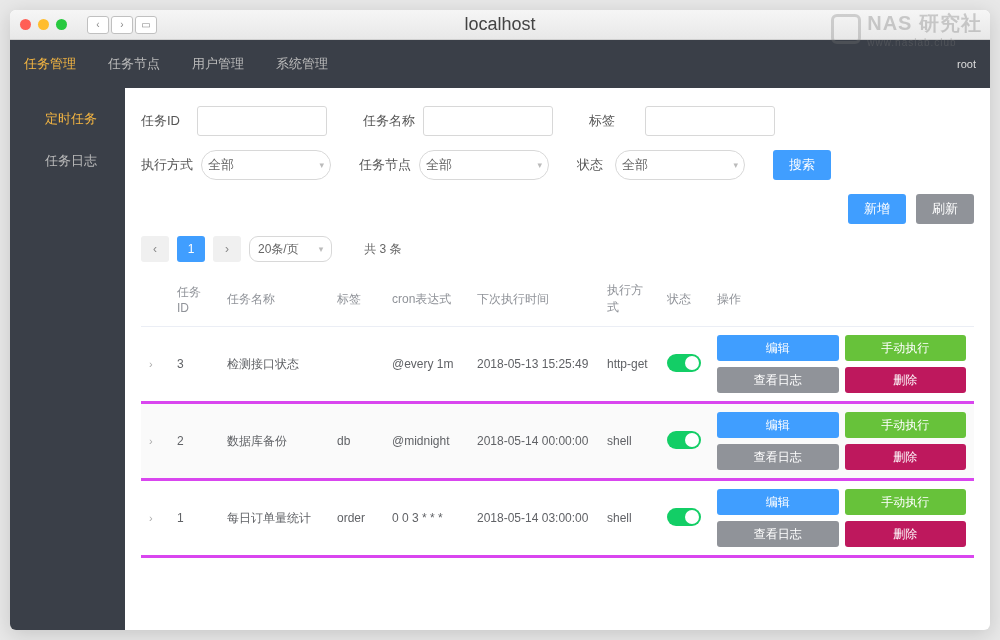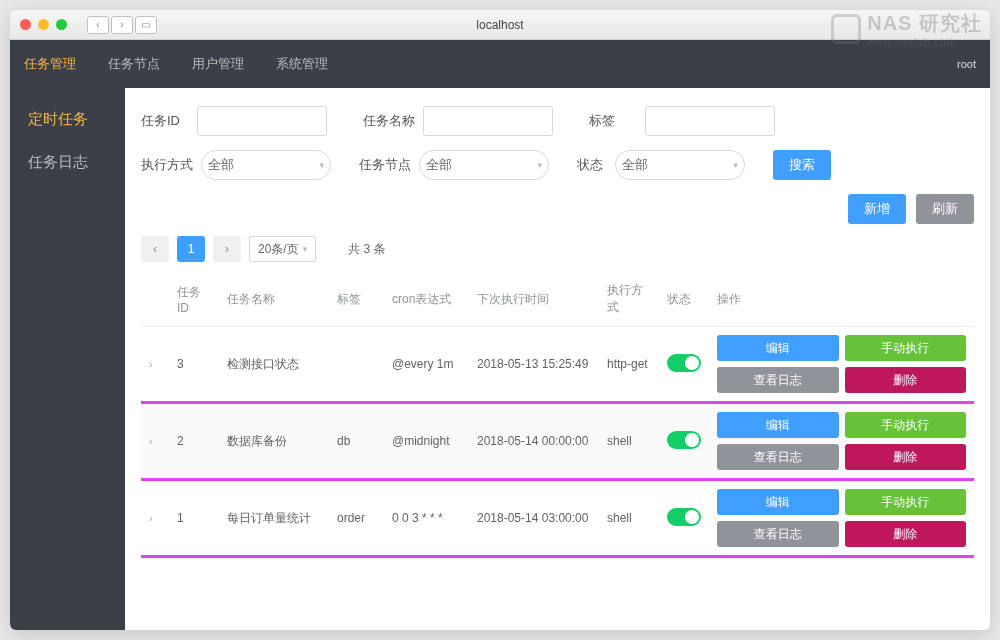--- a/index.html
+++ b/index.html
@@ -6,47 +6,47 @@
 body { background: #e8e8e8; padding: 10px; }
 .window { width: 980px; height: 620px; margin: 0 auto; background: #fff; border-radius: 6px; box-shadow: 0 4px 20px rgba(0,0,0,0.15); overflow: hidden; display: flex; flex-direction: column; }
 .titlebar { height: 30px; background: linear-gradient(#f6f6f6,#e8e8e8); border-bottom: 1px solid #d0d0d0; display: flex; align-items: center; padding: 0 10px; position: relative; }
 .traffic { display: flex; gap: 7px; }
 .dot { width: 11px; height: 11px; border-radius: 50%; }
 .dot.red { background: #ff5f56; }
 .dot.yel { background: #ffbd2e; }
 .dot.grn { background: #27c93f; }
 .navbtns { display: flex; gap: 2px; margin-left: 20px; }
 .navbtn { width: 22px; height: 18px; border: 1px solid #c0c0c0; border-radius: 3px; background: #fff; display: flex; align-items: center; justify-content: center; font-size: 10px; color: #888; }
-.urlbar { position: absolute; left: 50%; transform: translateX(-50%); font-size: 12px; color: #444; }
+.urlbar { position: absolute; left: 50%; transform: translateX(-50%); font-size: 18px; color: #444; }
 .menubar { height: 48px; background: #3a3f48; display: flex; align-items: center; padding: 0 14px; color: #bbb; font-size: 13px; justify-content: space-between; }
 .menuitems { display: flex; gap: 32px; }
 .menuitem { cursor: pointer; }
 .menuitem.active { color: #f5b642; }
 .userlabel { font-size: 11px; color: #ddd; }
 .body { flex: 1; display: flex; overflow: hidden; }
 .sidebar { width: 115px; background: #3a3f48; padding-top: 10px; }
-.sideitem { padding: 12px 18px; color: #bbb; font-size: 15px; cursor: pointer; }
+.sideitem { padding: 12px 26px; color: #bbb; font-size: 13px; cursor: pointer; margin-left: 9px; }
 .sideitem.active { color: #f5b642; }
 .main { flex: 1; padding: 18px 16px 12px 16px; overflow-y: auto; font-size: 13px; color: #555; }
 .filterrow { display: flex; align-items: center; gap: 8px; margin-bottom: 14px; }
 .flabel { color: #555; min-width: 48px; }
 .finput { height: 30px; border: 1px solid #d8d8d8; border-radius: 3px; padding: 0 8px; font-size: 13px; }
 .finput.w1 { width: 130px; }
 .fselect { height: 30px; border: 1px solid #d8d8d8; border-radius: 15px; padding: 0 6px; font-size: 13px; width: 130px; display: flex; align-items: center; justify-content: space-between; color: #666; background: #fff; }
 .caret { font-size: 9px; color: #bbb; }
 .btn { height: 30px; padding: 0 16px; border-radius: 3px; border: none; cursor: pointer; font-size: 13px; color: #fff; display: inline-flex; align-items: center; justify-content: center; }
 .btn-blue { background: #409eff; }
 .btn-gray { background: #909399; }
 .btn-green { background: #67c23a; }
 .btn-red { background: #be185d; }
 .actionsrow { display: flex; justify-content: flex-end; gap: 10px; margin-bottom: 12px; }
 .pager { display: flex; align-items: center; gap: 8px; margin-bottom: 10px; }
 .pagebtn { width: 28px; height: 26px; border: none; background: #f0f0f0; border-radius: 3px; font-size: 12px; color: #888; display: flex; align-items: center; justify-content: center; cursor: pointer; }
 .pagebtn.active { background: #409eff; color: #fff; }
-.persel { height: 26px; border: 1px solid #d8d8d8; border-radius: 2px; padding: 0 8px; font-size: 12px; display: flex; align-items: center; gap: 4px; color: #666; background: #fff; }
+.persel { height: 26px; border: 1px solid #d8d8d8; border-radius: 9px; padding: 0 8px; font-size: 12px; display: flex; align-items: center; gap: 20px; color: #666; background: #fff; }
 .totaltxt { font-size: 12px; color: #666; margin-left: 24px; }
 table.data { width: 100%; border-collapse: collapse; font-size: 12px; }
 table.data th { text-align: left; padding: 10px 8px; color: #909399; font-weight: normal; border-bottom: 1px solid #ebeef5; background: #fff; }
 table.data td { padding: 8px 8px; border-bottom: 3px solid #d946ef; color: #606266; vertical-align: middle; }
 table.data tr.alt td { background: #fafafa; }
 .expand { color: #aaa; font-size: 11px; }
 .toggle { width: 34px; height: 18px; background: #13ce66; border-radius: 10px; position: relative; display: inline-block; }
 .toggle::after { content: ''; width: 14px; height: 14px; background: #fff; border-radius: 50%; position: absolute; right: 2px; top: 2px; }
 .opcell { display: grid; grid-template-columns: auto auto; gap: 6px; }
 .opbtn { height: 26px; padding: 0 10px; border-radius: 3px; border: none; cursor: pointer; font-size: 12px; color: #fff; white-space: nowrap; }

